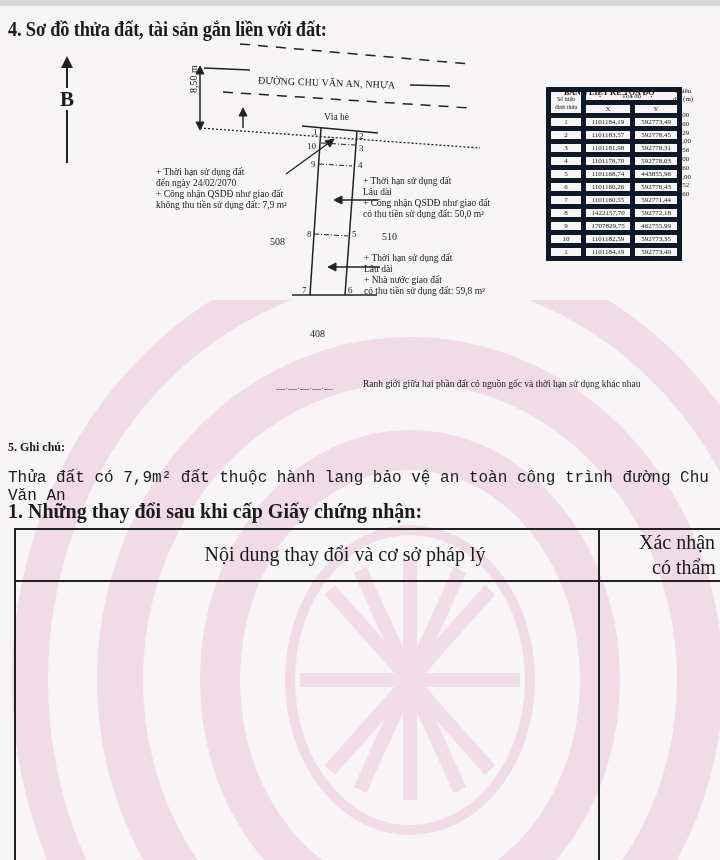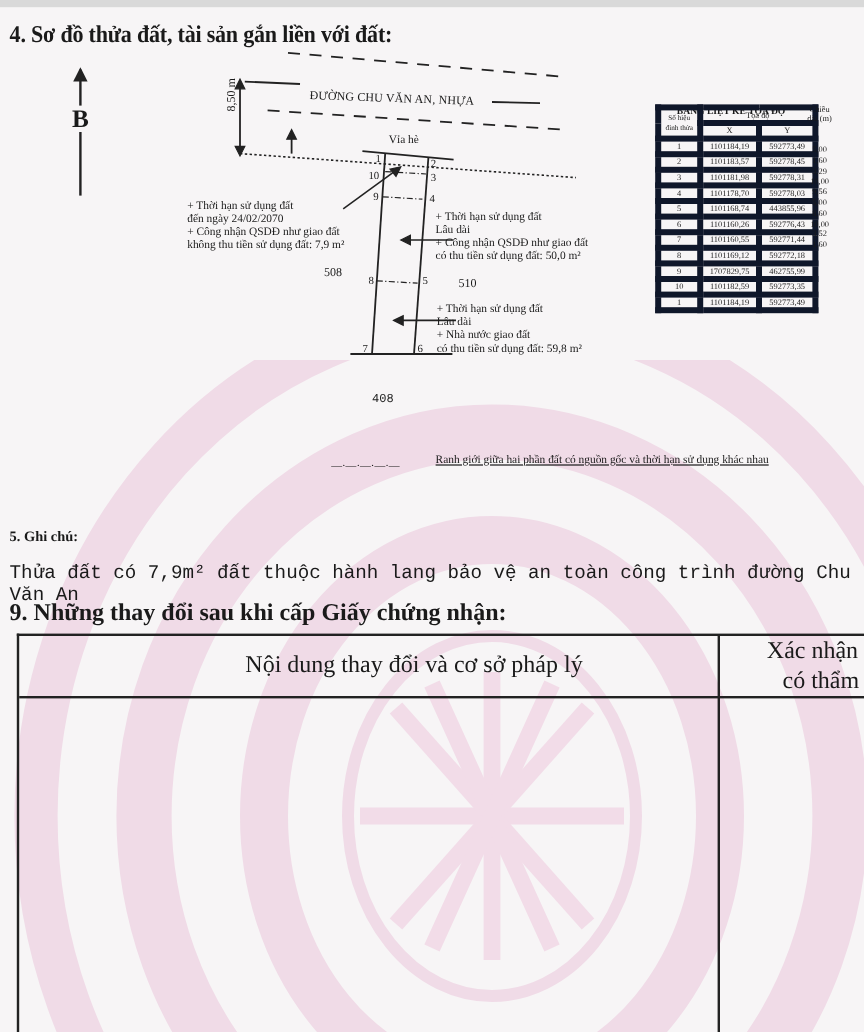--- a/index.html
+++ b/index.html
@@ -18,23 +18,23 @@
   svg.diagram { position:absolute; left:0; top:0; }
   .dlabel { position:absolute; font-size:9.5px; line-height:11px; white-space:nowrap; text-align:left; }
   .road-label { position:absolute; left:258px; top:77px; font-size:10px; letter-spacing:0.1px; transform:rotate(2deg); }
   .scale-label { position:absolute; left:188px; top:93px; font-size:10px; transform:rotate(-90deg); transform-origin:left top; }
   .pt { position:absolute; font-size:9px; }
   .coord-title { position:absolute; left:564px; top:88px; font-size:8px; font-weight:bold; }
   table.coords { position:absolute; left:546px; top:87px; border-collapse:collapse; font-size:7px; }
   table.coords td, table.coords th { border:5px solid #0f172a; padding:0 2px; height:8px; line-height:8px; text-align:center; font-weight:normal; }
   table.coords th { font-size:7px; }
   .len-col { position:absolute; left:670px; top:87px; font-size:7px; line-height:8.8px; text-align:center; width:26px; }
-  .len-head { font-size:7px; line-height:8px; margin-bottom:18px; }
+  .len-head { font-size:7px; line-height:8px; margin-bottom:8px; }
   .legend-line { position:absolute; left:276px; top:383px; font-size:9px; }
-  .legend-text { position:absolute; left:363px; top:379px; font-size:9.5px;text-decoration:underline; }
+  .legend-text { position:absolute; left:363px; top:379px; font-size:9.5px; }
   .h5 { position:absolute; left:8px; top:440px; font-size:12px; font-weight:bold; }
   .note { position:absolute; left:8px; top:469px; font-size:16px;font-family:Liberation Mono, monospace; }
   .h6 { position:absolute; left:8px; top:500px; font-size:20px; font-weight:bold; }
   .changes { position:absolute; left:14px; top:528px; width:720px; height:340px; border-top:2px solid #222; border-left:2px solid #222; }
   .changes .vdiv { position:absolute; left:582px; top:0; width:2px; height:340px; background:#222; }
   .changes .hdiv { position:absolute; left:0; top:50px; width:720px; height:2px; background:#222; }
   .col1-head { position:absolute; left:0; top:13px; width:658px; text-align:center; font-size:20px; }
   .col2-head { position:absolute; left:598px; top:0; font-size:20px; line-height:25px; text-align:center; width:140px; }
 </style>
 </head>
@@ -126,23 +126,23 @@
   <div>+ Công nhận QSDĐ như giao đất</div>
   <div>có thu tiền sử dụng đất: 50,0 m²</div>
 </div>
 <div class="dlabel" style="left:364px;top:253px;">
   <div>+ Thời hạn sử dụng đất</div>
   <div>Lâu dài</div>
   <div>+   Nhà nước giao đất</div>
   <div>có thu tiền sử dụng đất: 59,8 m²</div>
 </div>
 
-<span class="pt" style="left:270px;top:222px;font-size:10px;font-family:Liberation Serif, serif;">508</span>
+<span class="pt" style="left:270px;top:236px;font-size:10px;font-family:Liberation Serif, serif;">508</span>
 <span class="pt" style="left:382px;top:231px;font-size:10px;">510</span>
-<span class="pt" style="left:310px;top:328px;font-size:10px;font-family:Liberation Mono, monospace;">408</span>
+<span class="pt" style="left:310px;top:328px;font-size:10px;">408</span>
 
 <div class="coord-title">BẢNG LIỆT KÊ TỌA ĐỘ</div>
 <table class="coords">
   <tbody>
       <tr>
     <th rowspan="2" style="width:26px;font-size:6px;">Số hiệu đỉnh thửa</th>
     <th colspan="2">Tọa độ</th>
   </tr>
   <tr>
     <th style="width:40px;">X</th>
@@ -178,21 +178,21 @@
         <td>1101160,26</td>
         <td>592776,43</td>
       </tr>
   <tr>
         <td>7</td>
         <td>1101160,55</td>
         <td>592771,44</td>
       </tr>
   <tr>
         <td>8</td>
-        <td>1101169,12</td>
+        <td>1422157,70</td>
         <td>592772,18</td>
       </tr>
   <tr>
         <td>9</td>
         <td>1707829,75</td>
         <td>462755,99</td>
       </tr>
   <tr>
         <td>10</td>
         <td>1101182,59</td>
@@ -217,21 +217,21 @@
   <div>10,00</div>
   <div>3,52</div>
   <div>1,60</div>
 </div>
 
 <div class="legend-line">—·—·—·—·—</div>
 <div class="legend-text">Ranh giới giữa hai phần đất có nguồn gốc và thời hạn sử dụng khác nhau</div>
 
 <div class="h5">5. Ghi chú:</div>
 <div class="note">Thửa đất có 7,9m² đất thuộc hành lang bảo vệ an toàn công trình đường Chu Văn An</div>
-<div class="h6">9. Những thay đổi sau khi cấp Giấy chứng nhận:</div>
+<div class="h6">1. Những thay đổi sau khi cấp Giấy chứng nhận:</div>
 
 <div class="changes">
   <div class="vdiv"></div>
   <div class="hdiv"></div>
   <div class="col1-head">Nội dung thay đổi và cơ sở pháp lý</div>
   <div class="col2-head">
     <div>Xác nhận c</div>
     <div>có thẩm</div>
   </div>
 </div>

